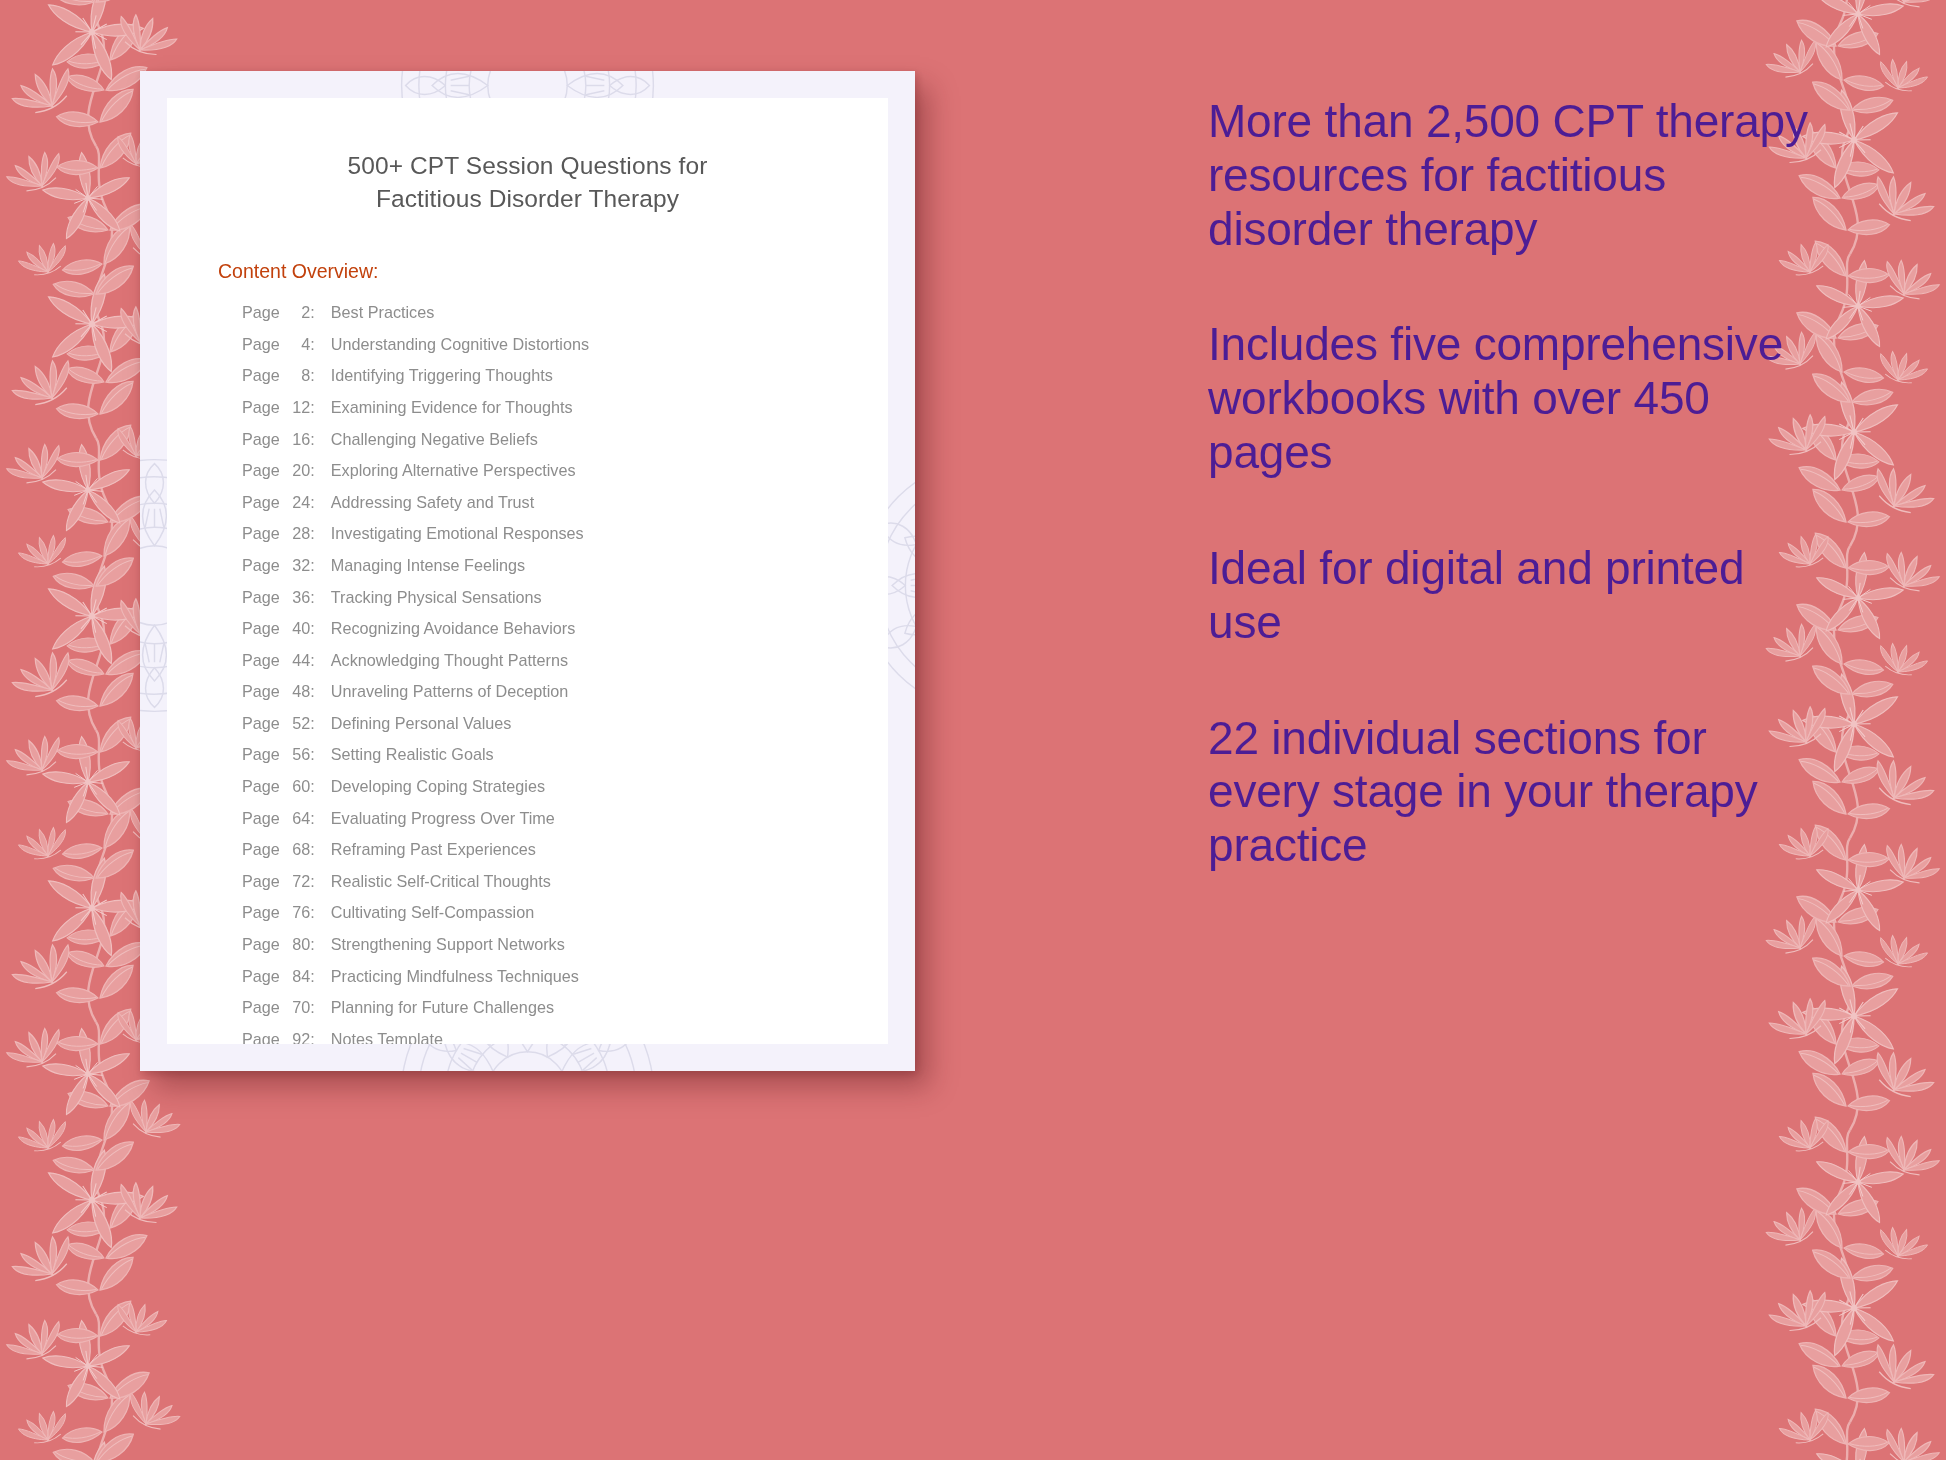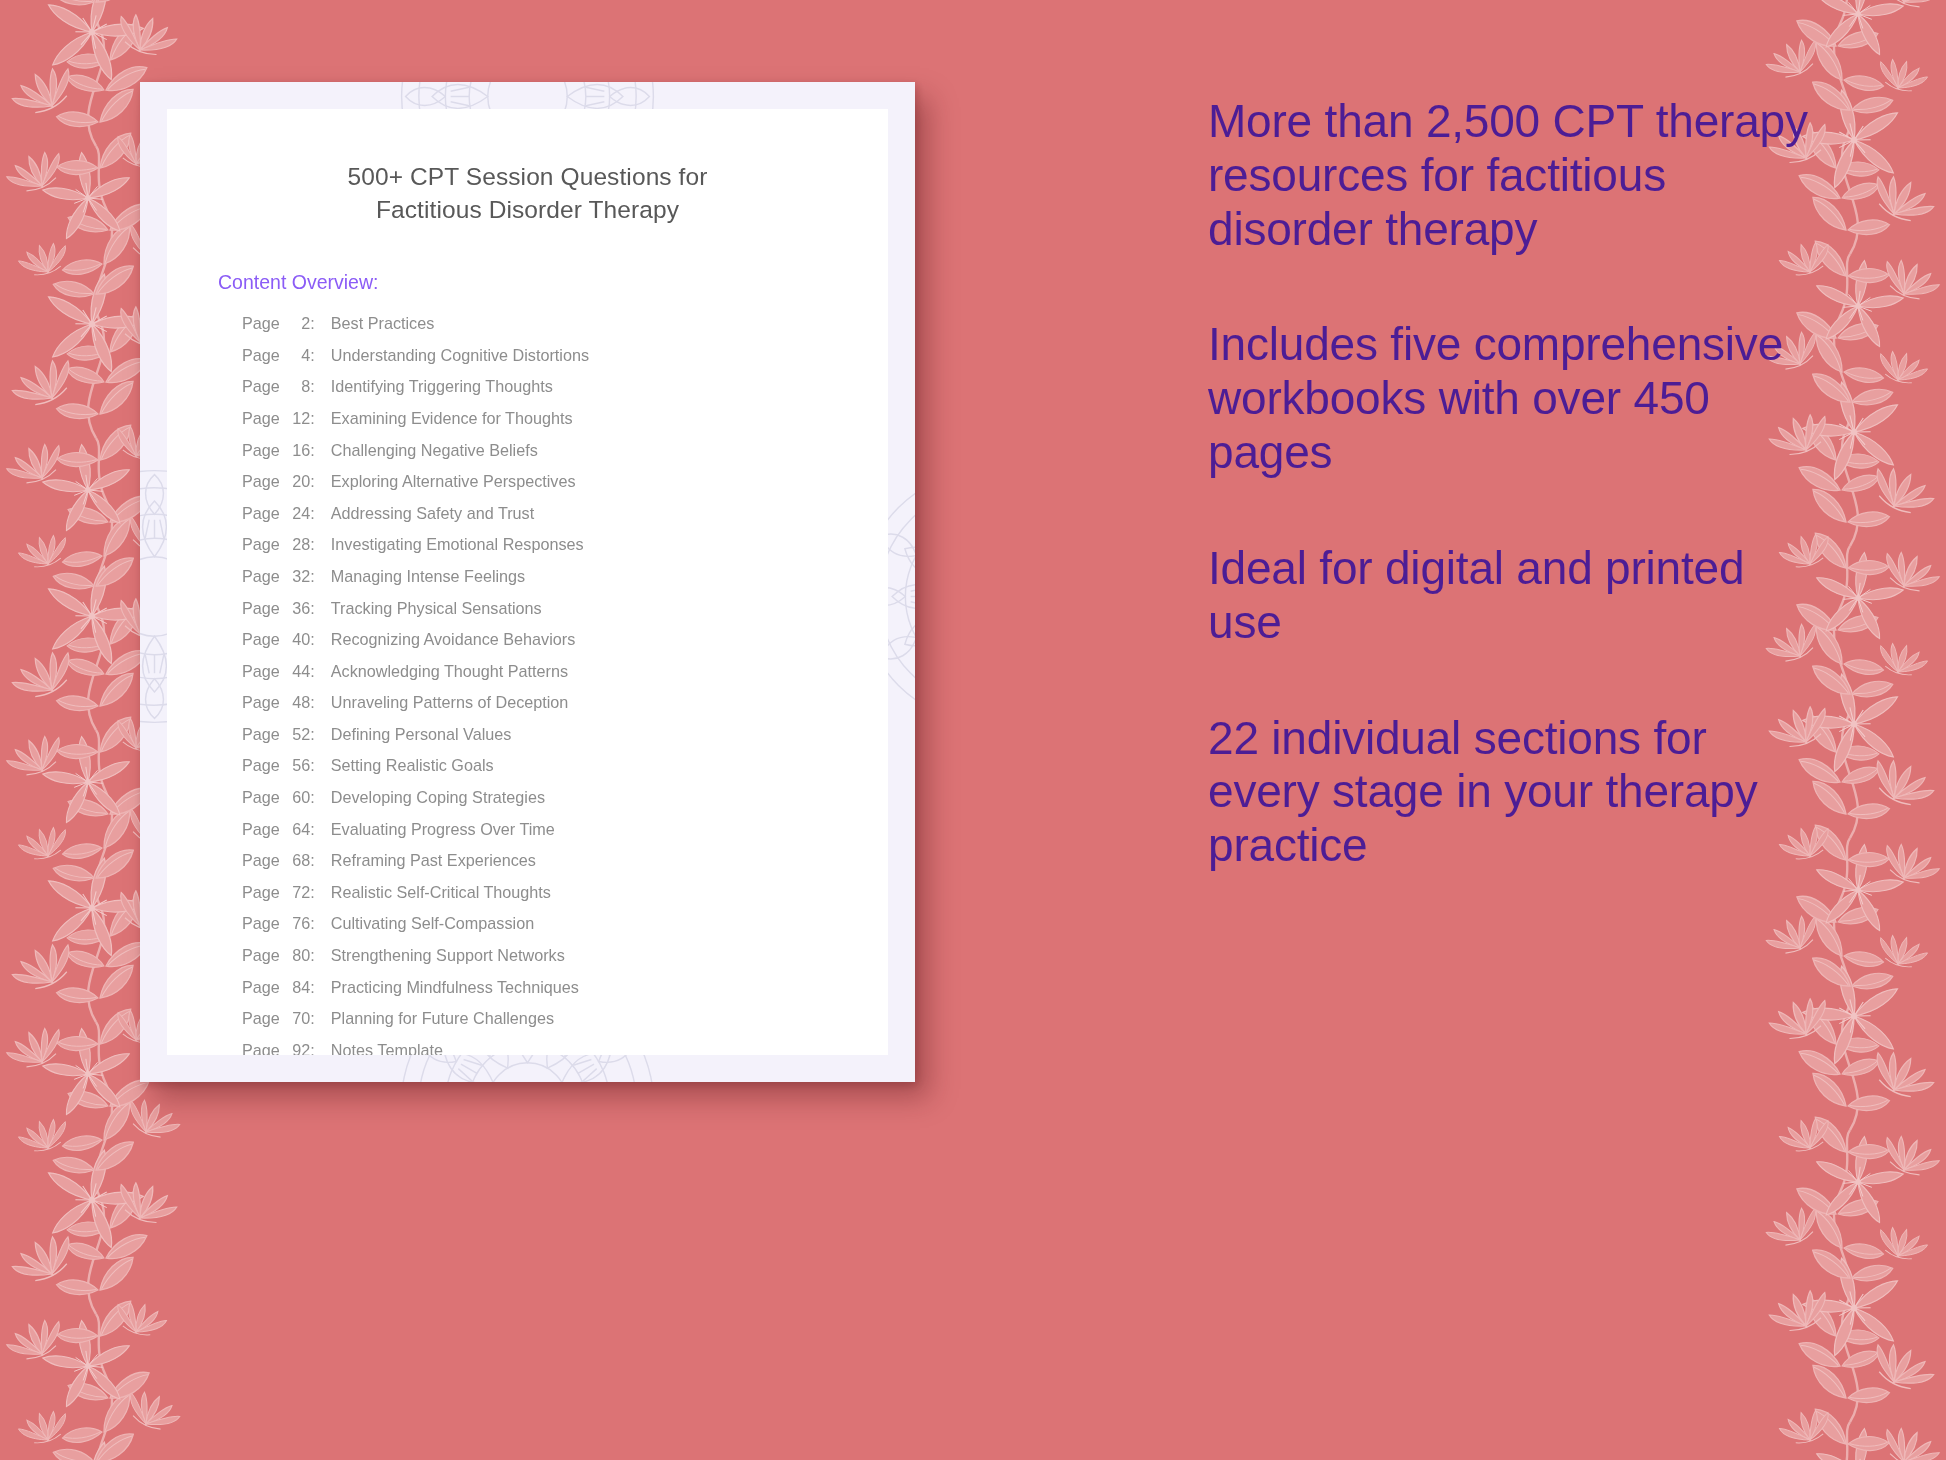--- a/index.html
+++ b/index.html
@@ -25,21 +25,21 @@
     pointer-events:none;
   }
   .border-strip.left  { left:0; }
   .border-strip.right { right:0; transform:scaleX(-1); }
   .border-strip svg { display:block; }
 
   
   #document-sheet {
     position:absolute;
     left:140px;
-    top:82px;
+    top:71px;
     width:775px;
     height:1000px;
     background:#f4f2fb;
     box-shadow: 14px 16px 26px rgba(90,20,25,0.38),
                 2px 3px 8px rgba(90,20,25,0.25);
     overflow:hidden;
   }
   
   .mandala {
     position:absolute;
@@ -71,21 +71,21 @@
     font-weight:400;
     letter-spacing:0.1px;
     padding:0 40px;
   }
   #doc-title .tline { display:block; }
 
   #content-overview-label {
     margin-top:45px;
     margin-left:51px;
     font-size:19.5px;
-    color:#8b5cf6;
+    color:#c2410c;
     font-weight:400;
   }
 
   #toc-list {
     margin-top:21px;
     margin-left:75px;
     list-style:none;
   }
   .toc-row {
     display:flex;

